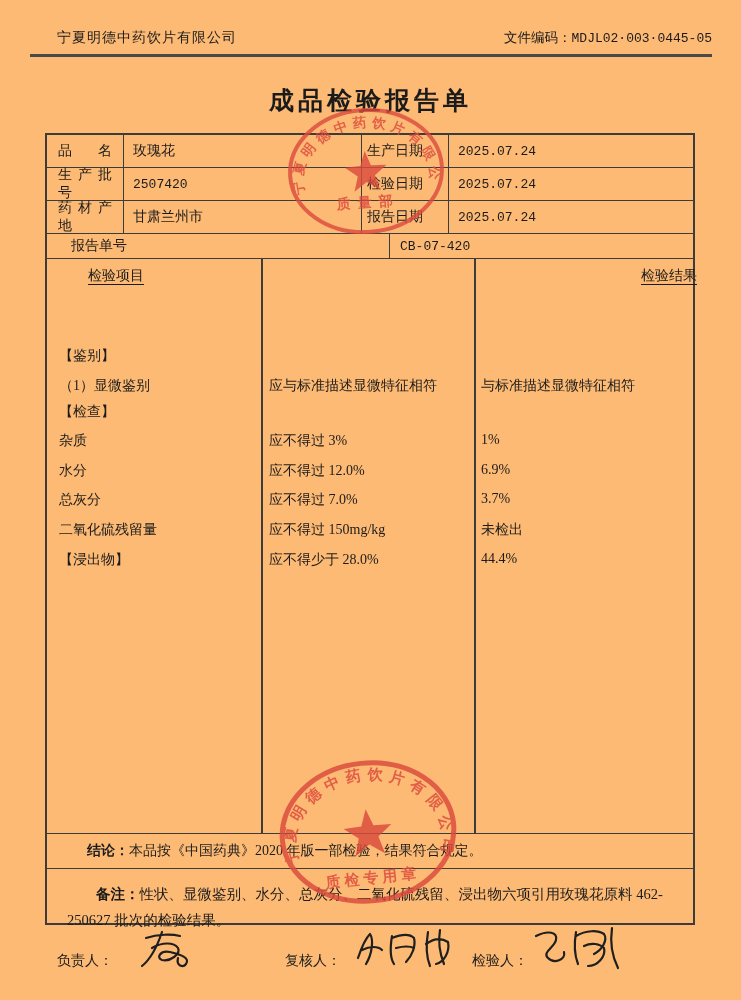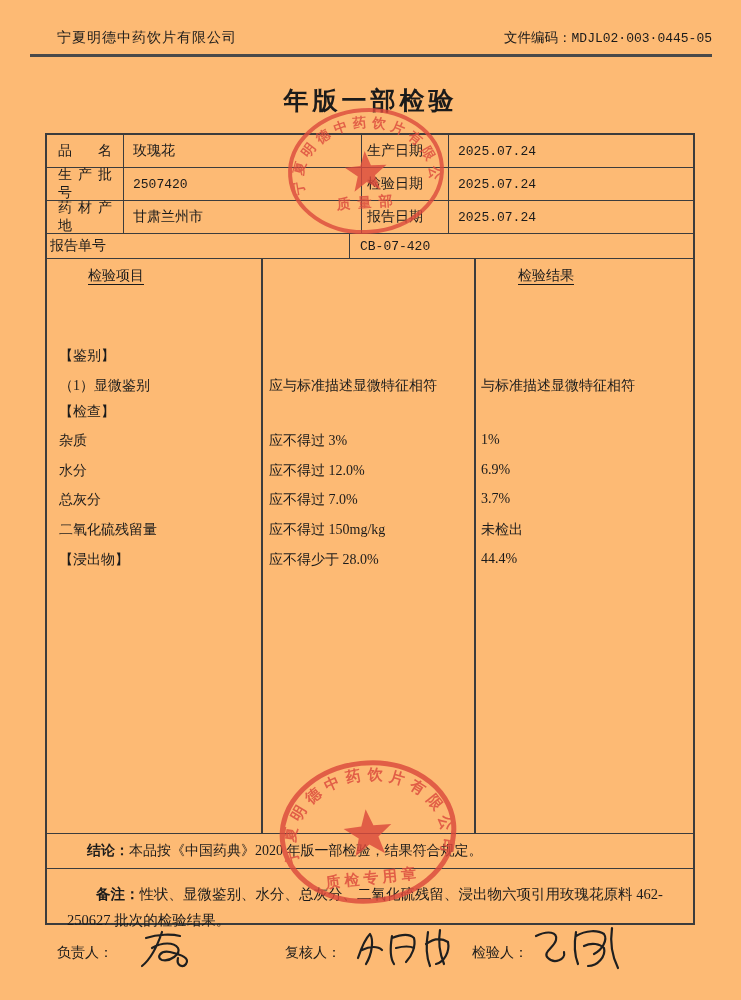--- a/index.html
+++ b/index.html
@@ -19,57 +19,57 @@
   .inforow{position:relative;height:33px;border-bottom:1.5px solid #3c3c3c;display:flex;box-sizing:border-box;}
   .inforow .c1{width:77px;border-right:1.5px solid #3c3c3c;box-sizing:border-box;
                padding:0 11px;display:flex;align-items:center;}
   .inforow .c1 span{width:100%;text-align:justify;text-align-last:justify;}
   .inforow .c2{width:238px;border-right:1.5px solid #3c3c3c;box-sizing:border-box;
                padding-left:9px;display:flex;align-items:center;}
   .inforow .c3{width:87px;border-right:1.5px solid #3c3c3c;box-sizing:border-box;
                padding-left:5px;display:flex;align-items:center;}
   .inforow .c4{flex:1;padding-left:9px;display:flex;align-items:center;}
   .reportrow{position:relative;height:25px;border-bottom:1.5px solid #3c3c3c;display:flex;box-sizing:border-box;}
-  .reportrow .r1{width:303px;border-right:1.5px solid #3c3c3c;box-sizing:border-box;
-                 padding-left:3px;display:flex;align-items:center;}
+  .reportrow .r1{width:343px;border-right:1.5px solid #3c3c3c;box-sizing:border-box;
+                 padding-left:24px;display:flex;align-items:center;}
   .reportrow .r2{flex:1;padding-left:10px;display:flex;align-items:center;font-family:"Liberation Mono","DejaVu Sans Mono",monospace;font-size:13px;}
   .mono{font-family:"Liberation Mono","DejaVu Sans Mono",monospace;font-size:13px;}
   .inspect{position:relative;height:575px;border-bottom:1.5px solid #3c3c3c;box-sizing:border-box;}
   .vline{position:absolute;top:0;bottom:0;width:1.5px;background:#3c3c3c;}
   .ihead{position:absolute;top:8px;height:20px;width:100%;}
   .ihead .h1{position:absolute;left:12px;text-decoration:underline;text-underline-offset:4px;margin-left:29px;}
   .ihead .h2{position:absolute;left:214px;width:213px;text-align:center;text-decoration:underline;text-underline-offset:4px;}
-  .ihead .h3{position:absolute;left:427px;width:223px;text-align:left;text-decoration:underline;text-underline-offset:4px;padding-left:44px;}
+  .ihead .h3{position:absolute;left:427px;width:223px;text-align:right;text-decoration:underline;text-underline-offset:4px;}
   .irow{position:absolute;width:100%;height:20px;}
   .irow .f1{position:absolute;left:12px;}
   .irow .f2{position:absolute;left:222px;}
   .irow .f3{position:absolute;left:434px;}
   .conclusion{position:relative;height:35px;border-bottom:1.5px solid #3c3c3c;box-sizing:border-box;
               display:flex;align-items:center;padding-left:40px;}
   .remarks{position:relative;height:55px;box-sizing:border-box;padding:4px 12px 0 12px;line-height:26px;font-size:14.5px;}
   .remarks p{margin:8px;text-indent:2em;}
   b{font-weight:bold;}
   
   .sigline{position:absolute;top:940px;left:0;width:741px;font-size:14px;}
-  .siglabel{position:absolute;top:4px;text-align:right;}
+  .siglabel{position:absolute;top:12px;text-align:right;}
   .sig-svg{position:absolute;fill:none;stroke:#1f1f1f;stroke-width:2.2;stroke-linecap:round;stroke-linejoin:round;}
   
   .stamp{position:absolute;}
   .stamp text{font-family:"Liberation Serif","DejaVu Serif",serif;font-weight:bold;}
 </style>
 </head>
 <body>
 
 <div class="page">
 
   <div class="company">宁夏明德中药饮片有限公司</div>
   <div class="doccode"><span>文件编码：</span><span class="mono">MDJL02·003·0445-05</span></div>
   <div class="hrule"></div>
 
-  <div class="title">年版一部检验</div>
+  <div class="title">成品检验报告单</div>
 
   <div class="block">
 
     <div class="inforow">
       <div class="c1">
           <span>品名</span>
         </div>
       <div class="c2">玫瑰花</div>
       <div class="c3">生产日期</div>
       <div class="c4 mono">2025.07.24</div>

